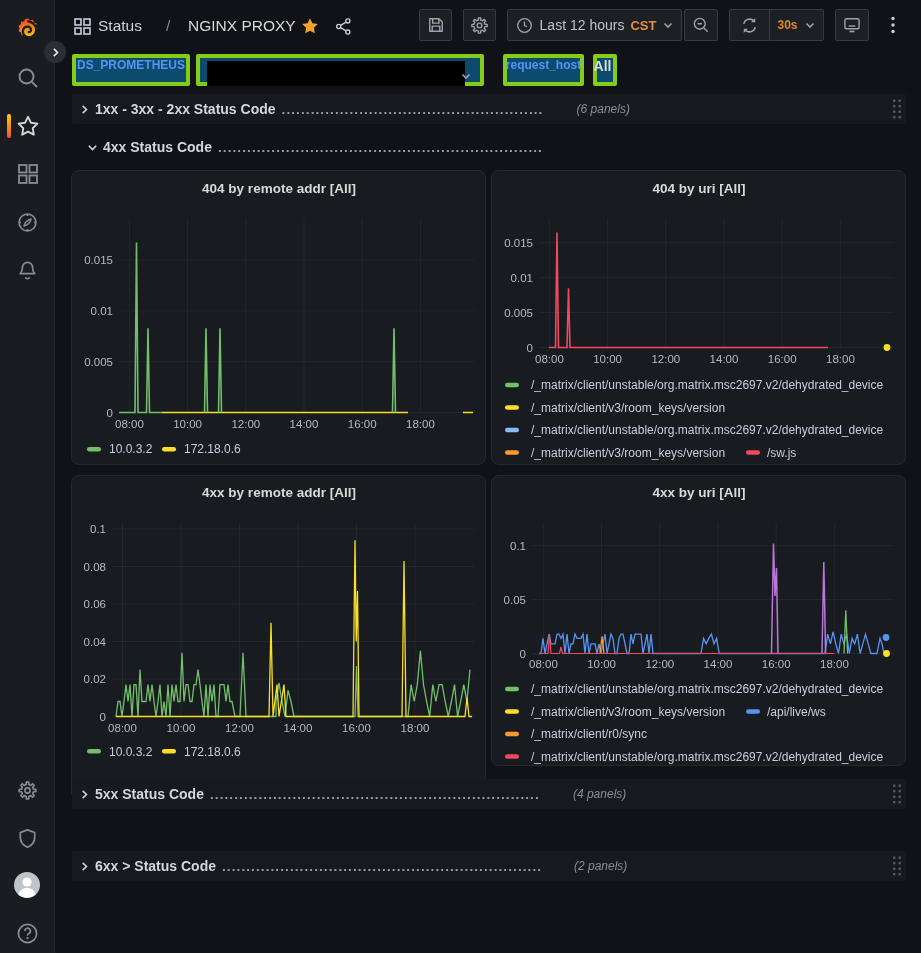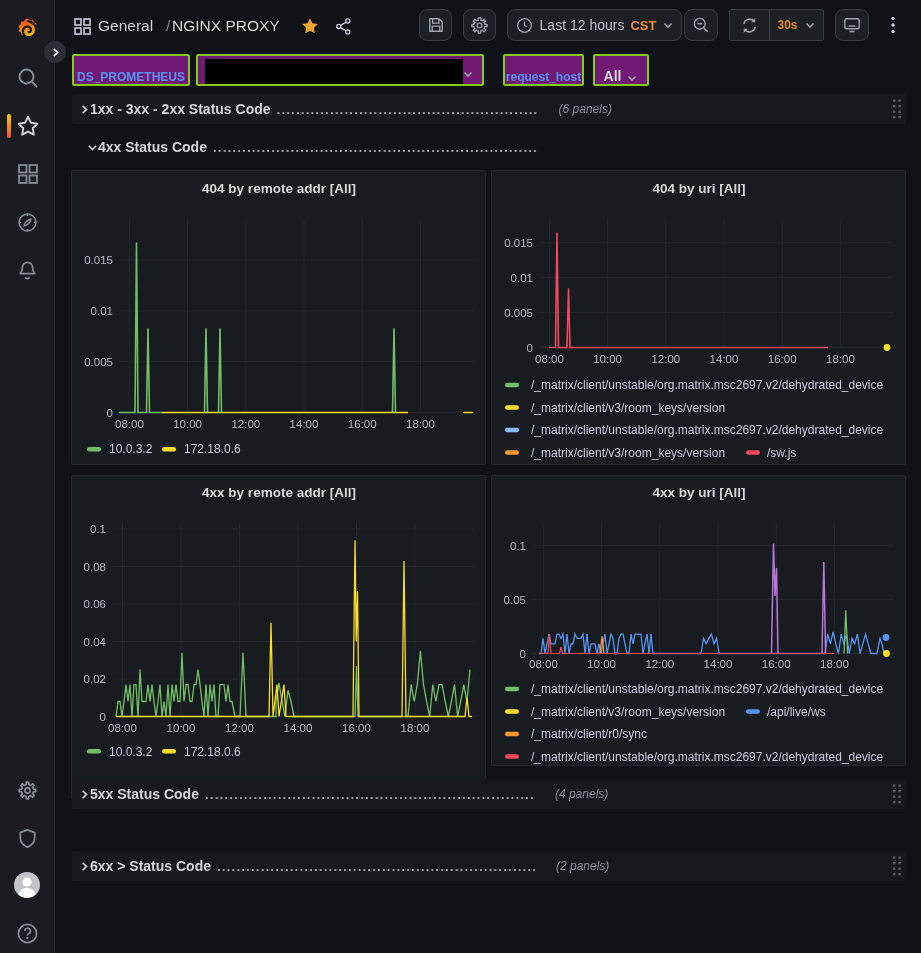--- a/index.html
+++ b/index.html
@@ -1,33 +1,33 @@
 <!DOCTYPE html>
 <html><head><meta charset="utf-8"><title>General / NGINX PROXY - Grafana</title>
 <style>
 *{margin:0;padding:0;box-sizing:border-box}
 body{width:921px;height:953px;background:#111217;font-family:"Liberation Sans",sans-serif;position:relative;overflow:hidden}
 .abs{position:absolute}
 
 #sidebar{position:absolute;left:0;top:0;width:55px;height:953px;background:#1b1c21;border-right:1px solid #26272c}
 .sic{position:absolute;left:0;width:55px;height:34px;display:flex;align-items:center;justify-content:center}
 
-.tbtn{position:absolute;top:9px;height:32px;background:#1c1f24;border:1px solid #383b42;border-radius:8px;display:flex;align-items:center;justify-content:center;gap:6px}
-
-.vbtn{position:absolute;top:54px;height:32px;background:#701a75;border:2px solid #84cc16;border-radius:2px;display:flex;align-items:flex-end}
+.tbtn{position:absolute;top:9px;height:32px;background:#1c1f24;border:1px solid #383b42;border-radius:2px;display:flex;align-items:center;justify-content:center;gap:6px}
+
+.vbtn{position:absolute;top:54px;height:32px;background:#0c4a6e;border:4px solid #84cc16;border-radius:2px;display:flex;align-items:flex-start}
 .bluetxt{color:#5794f2;font-weight:bold;font-size:12px}
 
 .rowband{position:absolute;left:72px;width:834px;height:30px;background:#17191e;border-radius:2px}
 .rowinner{position:absolute;left:7px;top:0;height:30px;display:flex;align-items:center}
-.rowtitle{color:#d5d6dc;font-weight:bold;font-size:14px;white-space:nowrap;}
+.rowtitle{color:#d5d6dc;font-weight:bold;font-size:14px;white-space:nowrap;margin-left:5px}
 .dots{display:inline-block;overflow:hidden;white-space:nowrap;color:#9fa1aa;font-weight:bold;font-size:13.5px;letter-spacing:1.1px;margin-left:6px}
-.pcount{color:#8b8d98;font-style:italic;font-size:12px;margin-left:20px;white-space:nowrap}
+.pcount{color:#8b8d98;font-style:italic;font-size:12px;margin-left:33px;white-space:nowrap}
 .drag{position:absolute;right:4px;top:5px}
 
-.panel{position:absolute;width:415px;background:#181b1f;border:1px solid #25282e;border-radius:2px;overflow:hidden}
+.panel{position:absolute;width:415px;background:#181b1f;border:1px solid #25282e;border-radius:8px;overflow:hidden}
 .panel svg{position:absolute;left:0;top:0}
 </style></head>
 <body>
 <div id="sidebar">
  <div class="abs" style="left:15px;top:17px"><svg width="26" height="26" viewBox="0 0 26 26">
 <defs>
           <linearGradient id="gflame" x1="0.25" y1="0" x2="0.5" y2="1">
 <stop offset="0" stop-color="#f1432a"></stop>
             <stop offset="0.45" stop-color="#f57a18"></stop>
             <stop offset="1" stop-color="#fbca0b"></stop>
@@ -98,23 +98,23 @@
       <path d="M4.2 2l4 4-4 4" stroke="#e8e9eb" stroke-width="1.8"></path>
     </svg>
 </div>
 
 <div class="abs" style="left:74px;top:18px"><svg width="17" height="17" viewBox="0 0 17 17" fill="none">
       <rect x="1" y="1" width="6" height="6" stroke="#ccccdc" stroke-width="1.6"></rect>
       <rect x="10" y="1" width="6" height="6" stroke="#ccccdc" stroke-width="1.6"></rect>
       <rect x="1" y="10" width="6" height="6" stroke="#ccccdc" stroke-width="1.6"></rect>
       <rect x="10" y="10" width="6" height="6" stroke="#ccccdc" stroke-width="1.6"></rect>
     </svg></div>
-<div class="abs" style="left:98px;top:17px;font-size:15.5px;color:#d0d1d6">General</div>
+<div class="abs" style="left:98px;top:17px;font-size:15.5px;color:#d0d1d6">Status</div>
 <div class="abs" style="left:166px;top:17px;font-size:15.5px;color:#85878e">/</div>
-<div class="abs" style="left:172px;top:17px;font-size:15.5px;color:#d8d9da">NGINX PROXY</div>
+<div class="abs" style="left:188px;top:17px;font-size:15.5px;color:#d8d9da">NGINX PROXY</div>
 <div class="abs" style="left:301px;top:17px"><svg width="18" height="18" viewBox="0 0 24 24">
       <path d="M12 1.8l3.2 6.6 7.2 1-5.2 5 1.2 7.2L12 18.2l-6.4 3.4 1.2-7.2-5.2-5 7.2-1z" fill="#f0a32e"></path>
     </svg></div>
 <div class="abs" style="left:334px;top:17px"><svg width="19" height="19" viewBox="0 0 24 24" fill="none">
       <circle cx="17.5" cy="5" r="2.6" stroke="#ccccdc" stroke-width="1.7"></circle>
       <circle cx="6" cy="12" r="2.6" stroke="#ccccdc" stroke-width="1.7"></circle>
       <circle cx="17.5" cy="19" r="2.6" stroke="#ccccdc" stroke-width="1.7"></circle>
       <path d="M8.3 10.6l6.9-4.2M8.3 13.4l6.9 4.2" stroke="#ccccdc" stroke-width="1.7"></path>
     </svg></div>
 
@@ -182,21 +182,21 @@
   </div>
 <div class="vbtn" style="left:196px;width:288px">
  <div style="position:absolute;left:7px;top:3px;width:258px;height:25px;background:#000"></div>
  <div style="position:absolute;right:8px;top:10px"><svg width="12" height="12" viewBox="0 0 12 12" fill="none">
         <path d="M2.5 4.5l3.5 3.5 3.5-3.5" stroke="#9da2ab" stroke-width="1.6"></path>
       </svg></div>
 </div>
 <div class="vbtn" style="left:503px;width:81px;justify-content:center">
     <span class="bluetxt">request_host</span>
   </div>
-<div class="vbtn" style="left:593px;width:56px;justify-content:center;gap:5px">
+<div class="vbtn" style="left:593px;width:24px;justify-content:center;gap:5px">
     <span style="color:#d8d9da;font-size:14px;font-weight:bold">All</span>
     <svg width="12" height="12" viewBox="0 0 12 12" fill="none">
       <path d="M2.5 4.5l3.5 3.5 3.5-3.5" stroke="#9da2ab" stroke-width="1.6"></path>
     </svg>
   </div>
 
 <div class="rowband" style="top:94px">
  <div class="rowinner">
       <svg width="11" height="11" viewBox="0 0 12 12" fill="none">
         <path d="M4 2l4.2 4L4 10" stroke="#d5d6dc" stroke-width="1.7"></path>

